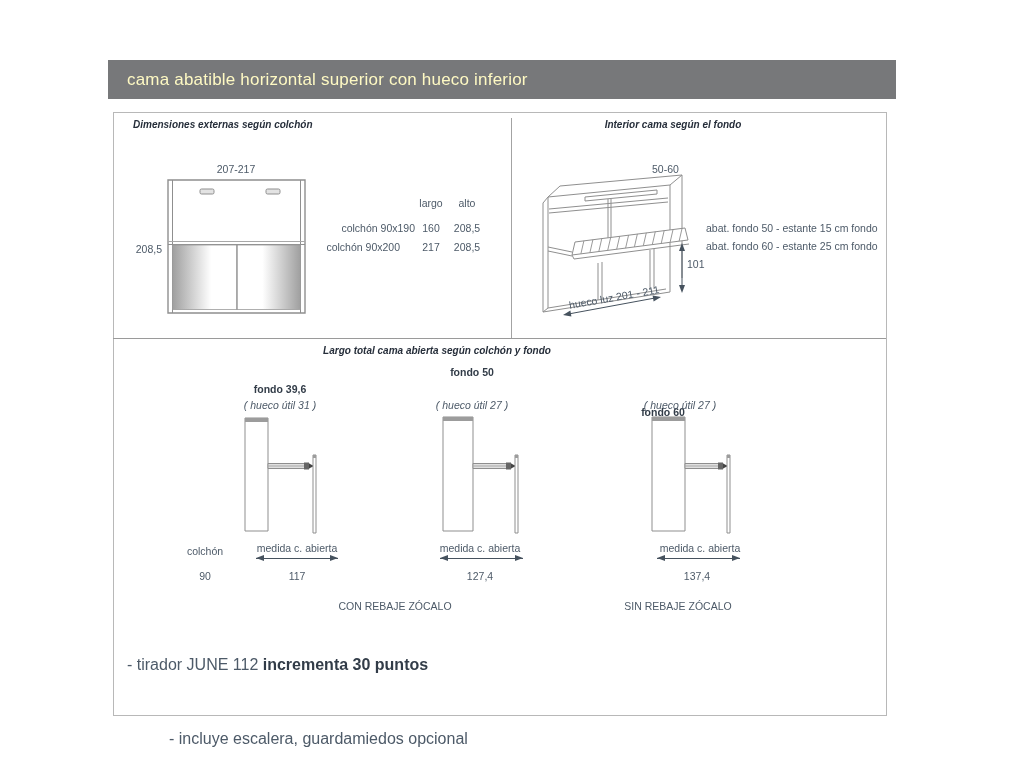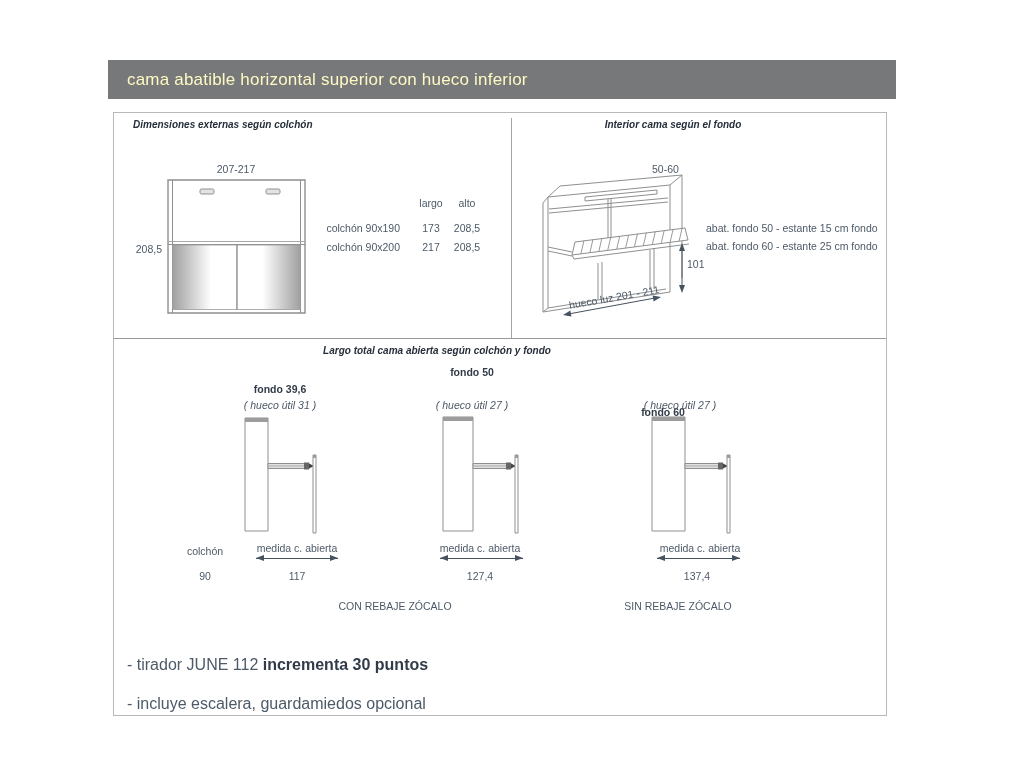--- a/index.html
+++ b/index.html
@@ -63,22 +63,22 @@
     <rect x="6.5" y="67" width="64.5" height="64.5" fill="url(#gl)" stroke="#9a9a9a" stroke-width="0.8"></rect>
     <rect x="71" y="67" width="63.5" height="64.5" fill="url(#gr)" stroke="#9a9a9a" stroke-width="0.8"></rect>
     <line x1="71" y1="67" x2="71" y2="131.5" stroke="#8f8f8f"></line>
   </svg>
   <div class="lbl ctr" style="left:200px;top:163px;width:72px;">207-217</div>
   <div class="lbl rgt" style="left:116px;top:243px;width:46px;">208,5</div>
 
   <div class="lbl ctr" style="left:406px;top:197px;width:50px;">largo</div>
   <div class="lbl ctr" style="left:442px;top:197px;width:50px;">alto</div>
 
-  <div class="lbl rgt" style="left:300px;top:222px;width:100px;">colchón 90x190</div>
-  <div class="lbl ctr" style="left:406px;top:222px;width:50px;">173</div>
+  <div class="lbl rgt" style="left:300px;top:222px;width:115px;">colchón 90x190</div>
+  <div class="lbl ctr" style="left:406px;top:222px;width:50px;">160</div>
   <div class="lbl ctr" style="left:442px;top:222px;width:50px;">208,5</div>
 
   <div class="lbl rgt" style="left:300px;top:241px;width:100px;">colchón 90x200</div>
   <div class="lbl ctr" style="left:406px;top:241px;width:50px;">217</div>
   <div class="lbl ctr" style="left:442px;top:241px;width:50px;">208,5</div>
 
   <div class="ttl ctr" style="left:562px;top:119px;width:222px;">Interior cama según el fondo</div>
 
   <svg style="left:535px;top:166px;" width="176" height="156" viewBox="0 0 176 156" fill="none" stroke="#8f8f8f" stroke-width="1">
 
@@ -198,15 +198,15 @@
   <div class="harrow" style="left:657px;top:558px;width:83px;"></div>
   <div class="lbl ctr" style="left:672px;top:570px;width:50px;">137,4</div>
 
   <div class="lbl ctr" style="left:175px;top:545px;width:60px;">colchón</div>
   <div class="lbl ctr" style="left:175px;top:570px;width:60px;">90</div>
 
   <div class="lbl ctr" style="left:325px;top:600px;width:140px;">CON REBAJE ZÓCALO</div>
   <div class="lbl ctr" style="left:608px;top:600px;width:140px;">SIN REBAJE ZÓCALO</div>
 
   <div class="fnote" style="top:656px;"><span>- tirador JUNE 112 </span><b>incrementa 30 puntos</b></div>
-  <div class="fnote" style="top:695px;">- incluye escalera, guardamiedos opcional</div>
+  <div class="fnote" style="top:730px;margin-left:42px;">- incluye escalera, guardamiedos opcional</div>
 
 </div>
 
 </body></html>

